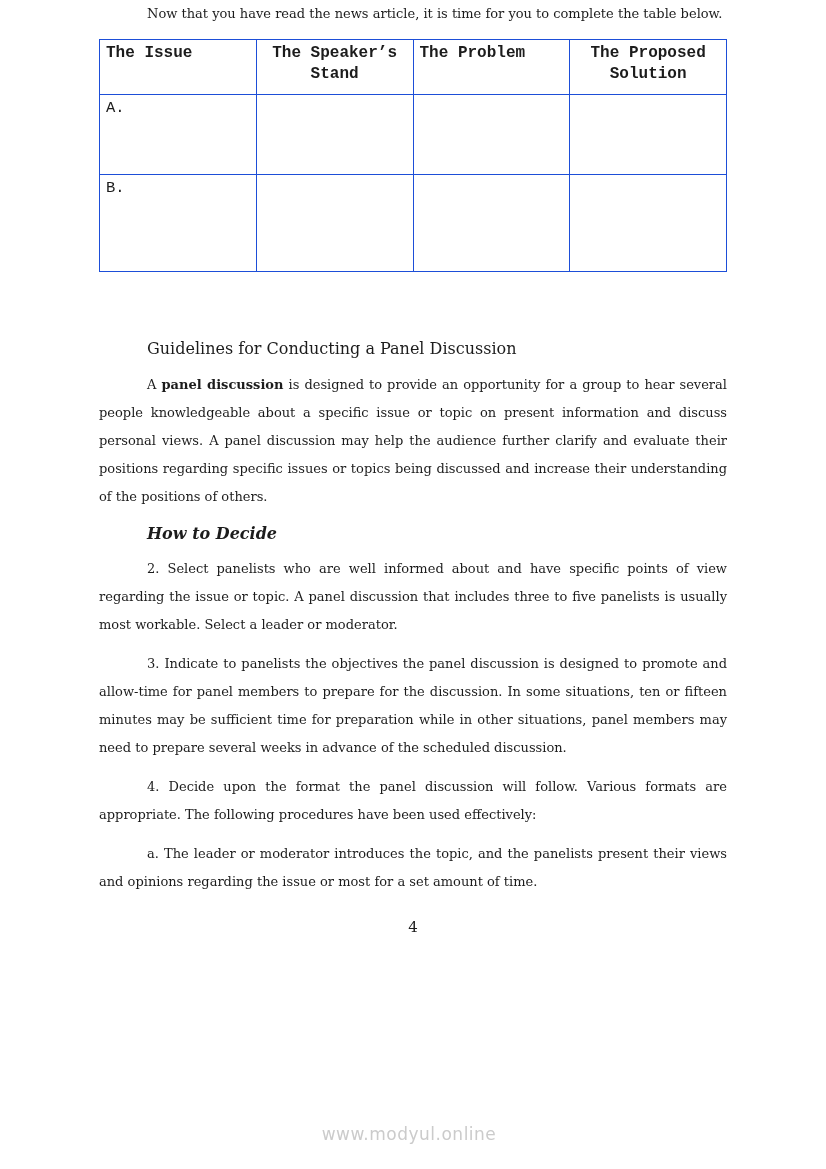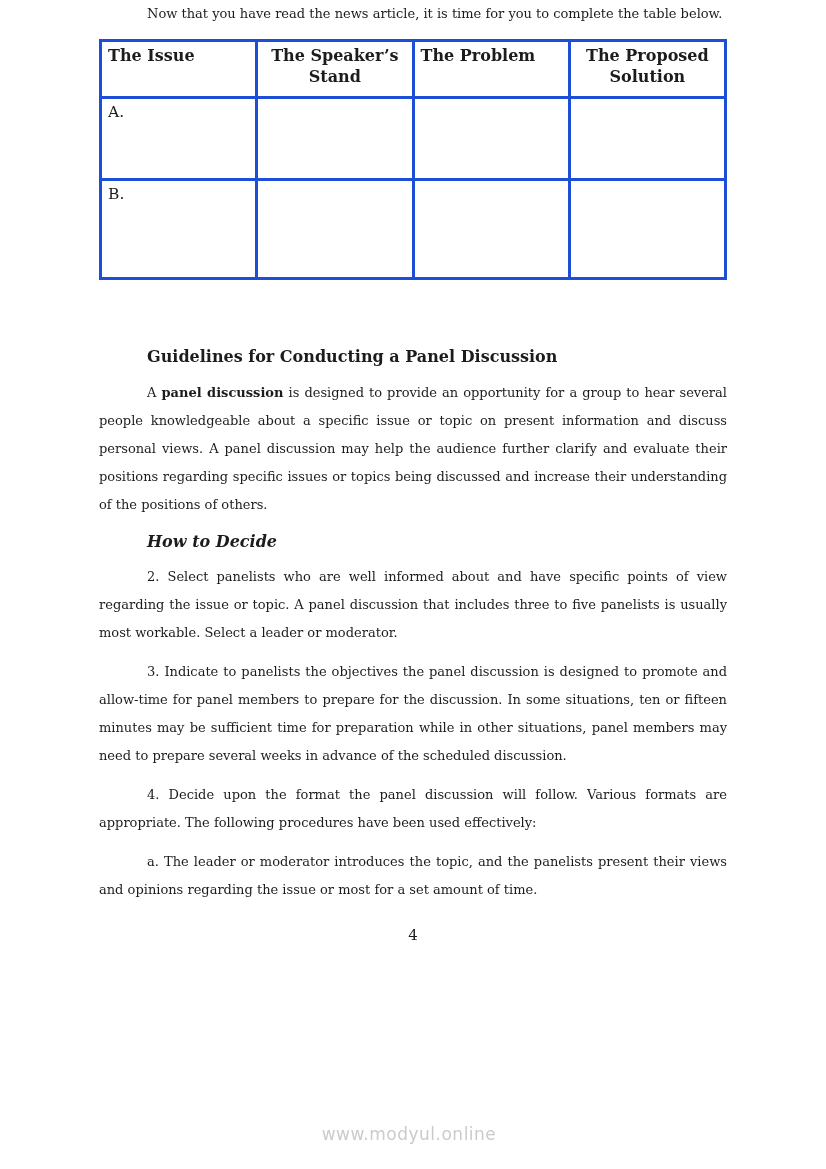--- a/index.html
+++ b/index.html
@@ -26,40 +26,41 @@
     margin: 0 0 11px 0;
   }
   .intro { margin-top: 100px; margin-bottom: 10px; }
 
   table.issues {
     width: 100%;
     border-collapse: collapse;
     table-layout: fixed;
   }
   table.issues th, table.issues td {
-    border: 3px solid #1d4ed8;
+    border: 1px solid #1d4ed8;
     vertical-align: top;
     padding: 3px 6px;
     font-size: 15.5px;
     line-height: 21px;
+    font-family: Liberation Mono, monospace;
   }
   table.issues th {
     font-size: 16px;
     font-weight: bold;
     height: 48px;
   }
   th.al { text-align: left; }
   th.ac { text-align: center; }
   tr.row-a td { height: 73px; }
   tr.row-b td { height: 90px; }
 
   .guidelines-heading {
     margin: 66px 0 12px 0;
     font-size: 16px;
-    font-weight: bold;
+    font-weight: normal;
     text-indent: 48px;
     line-height: 21px;
   }
   .how-to-proceed {
     margin: 12px 0 11px 0;
     font-size: 16px;
     font-weight: bold;
     font-style: italic;
     text-indent: 48px;
     line-height: 21px;

